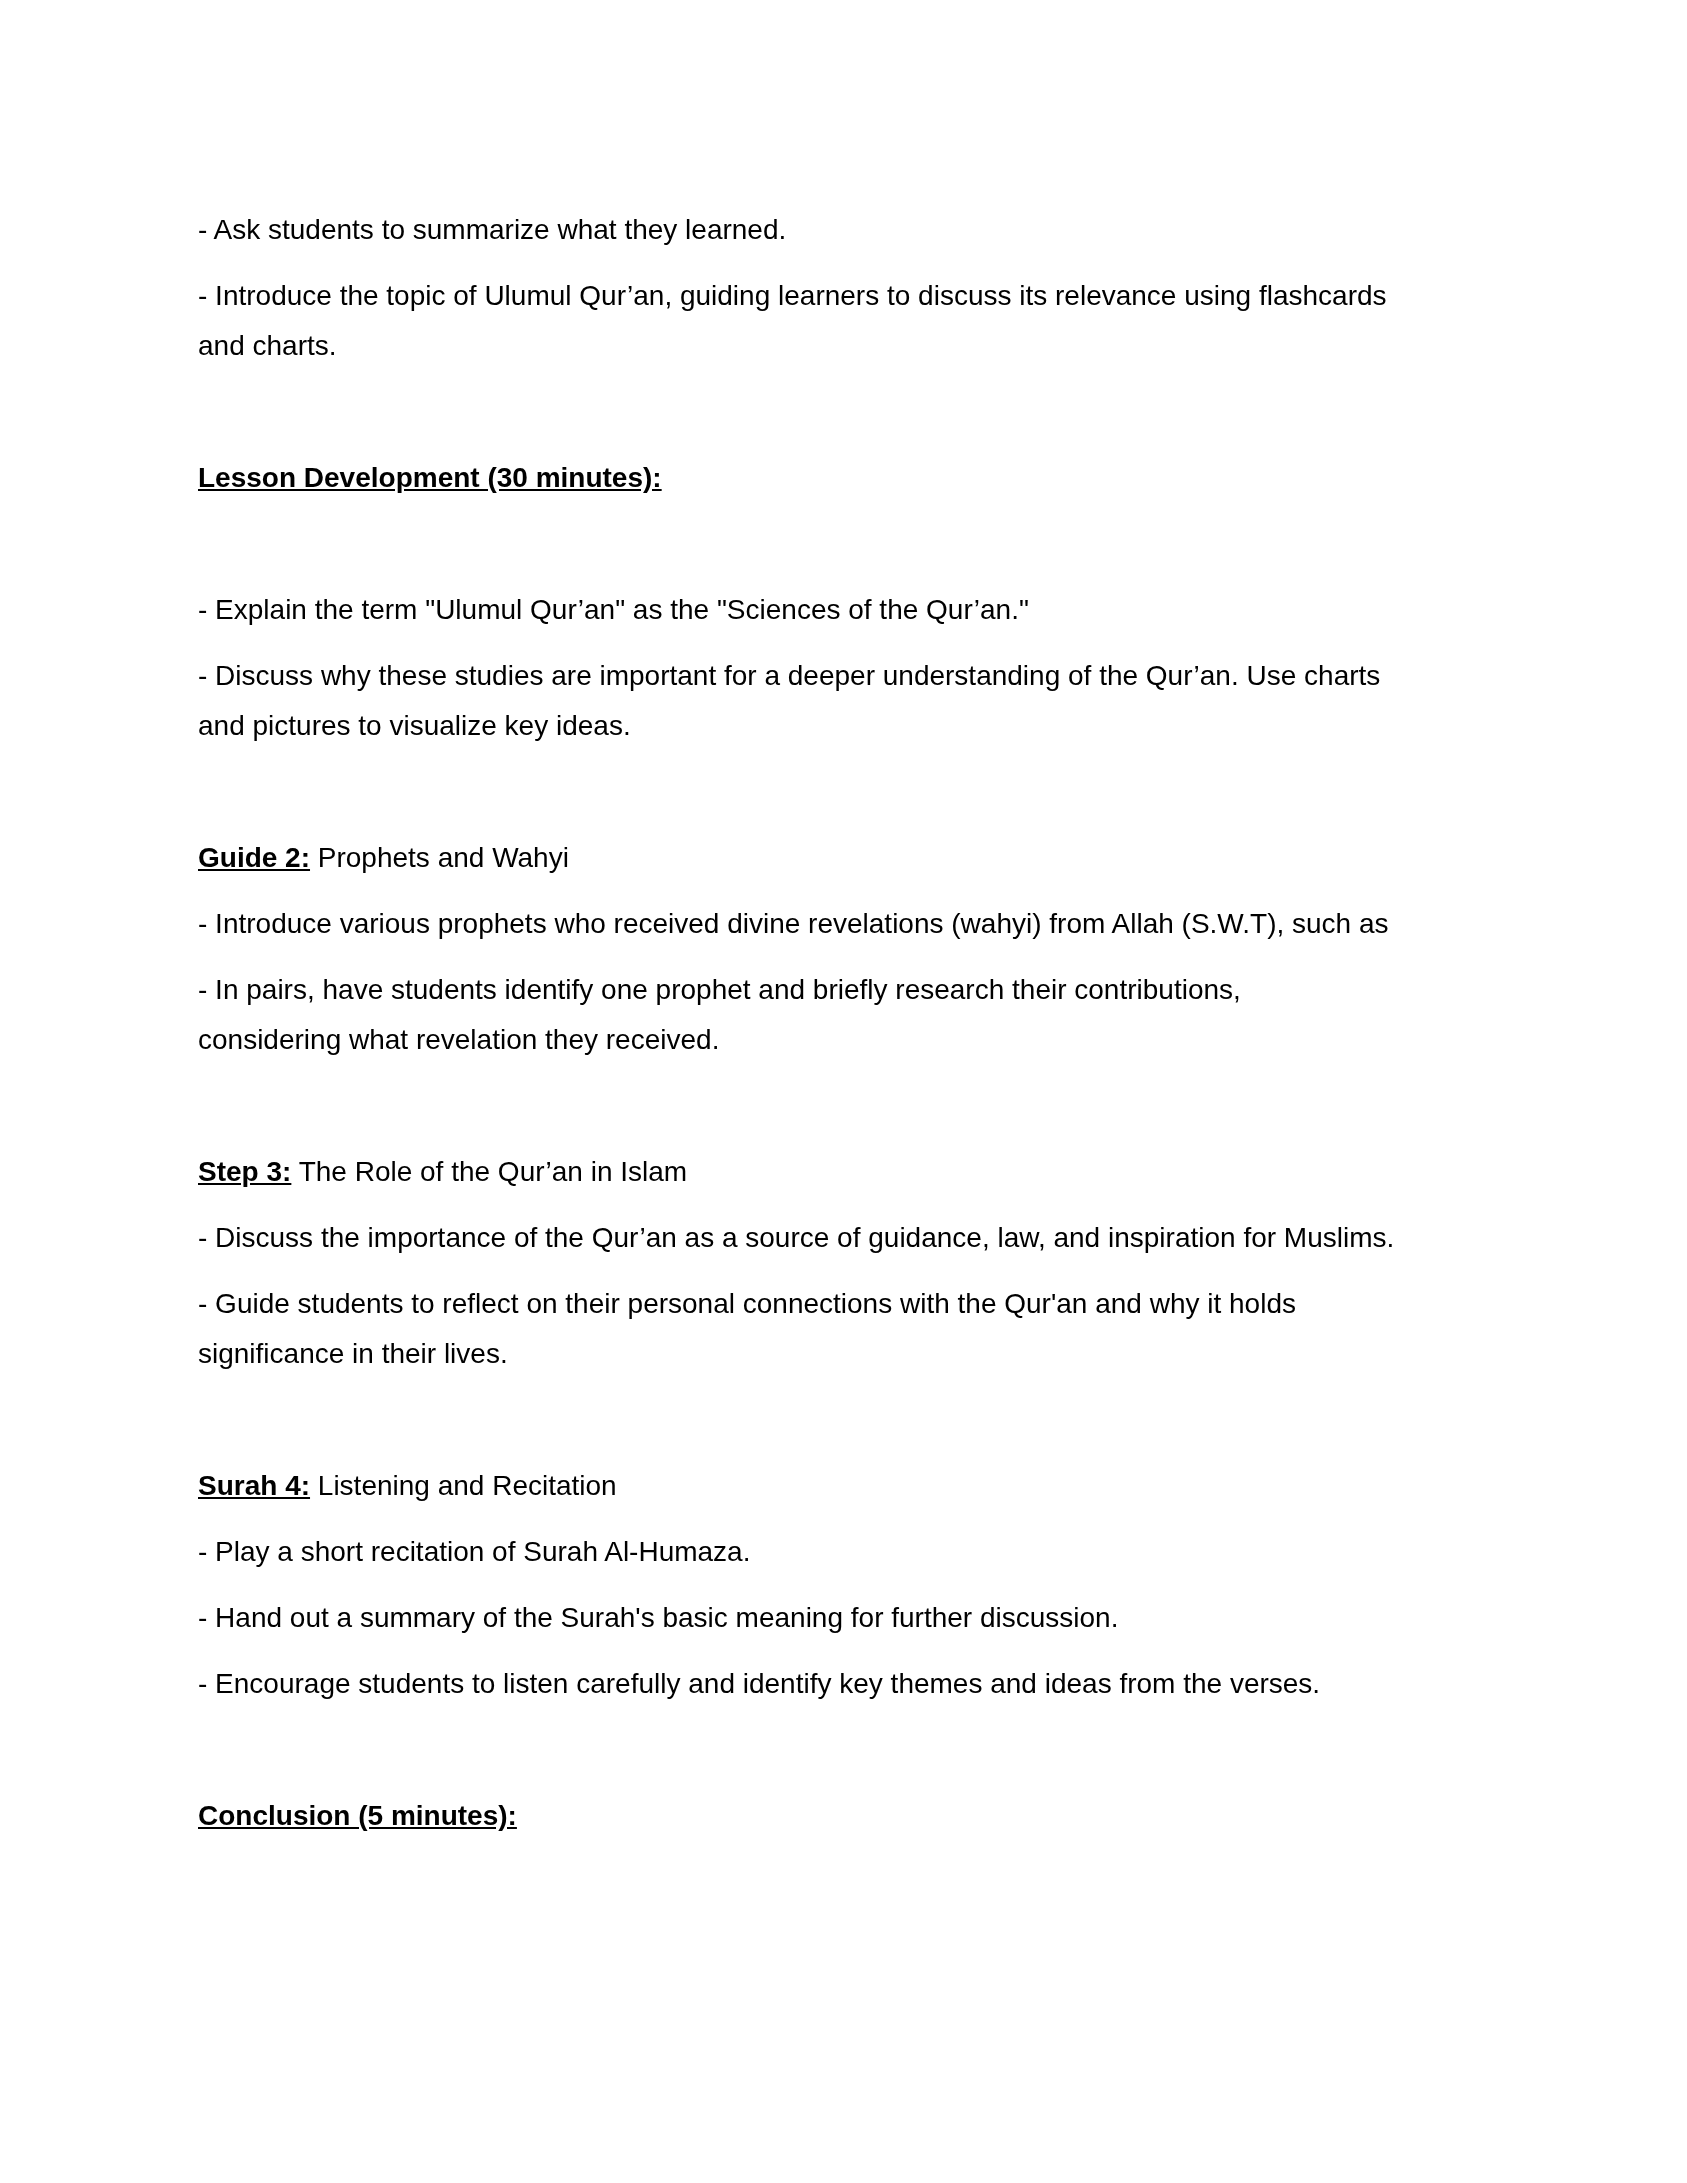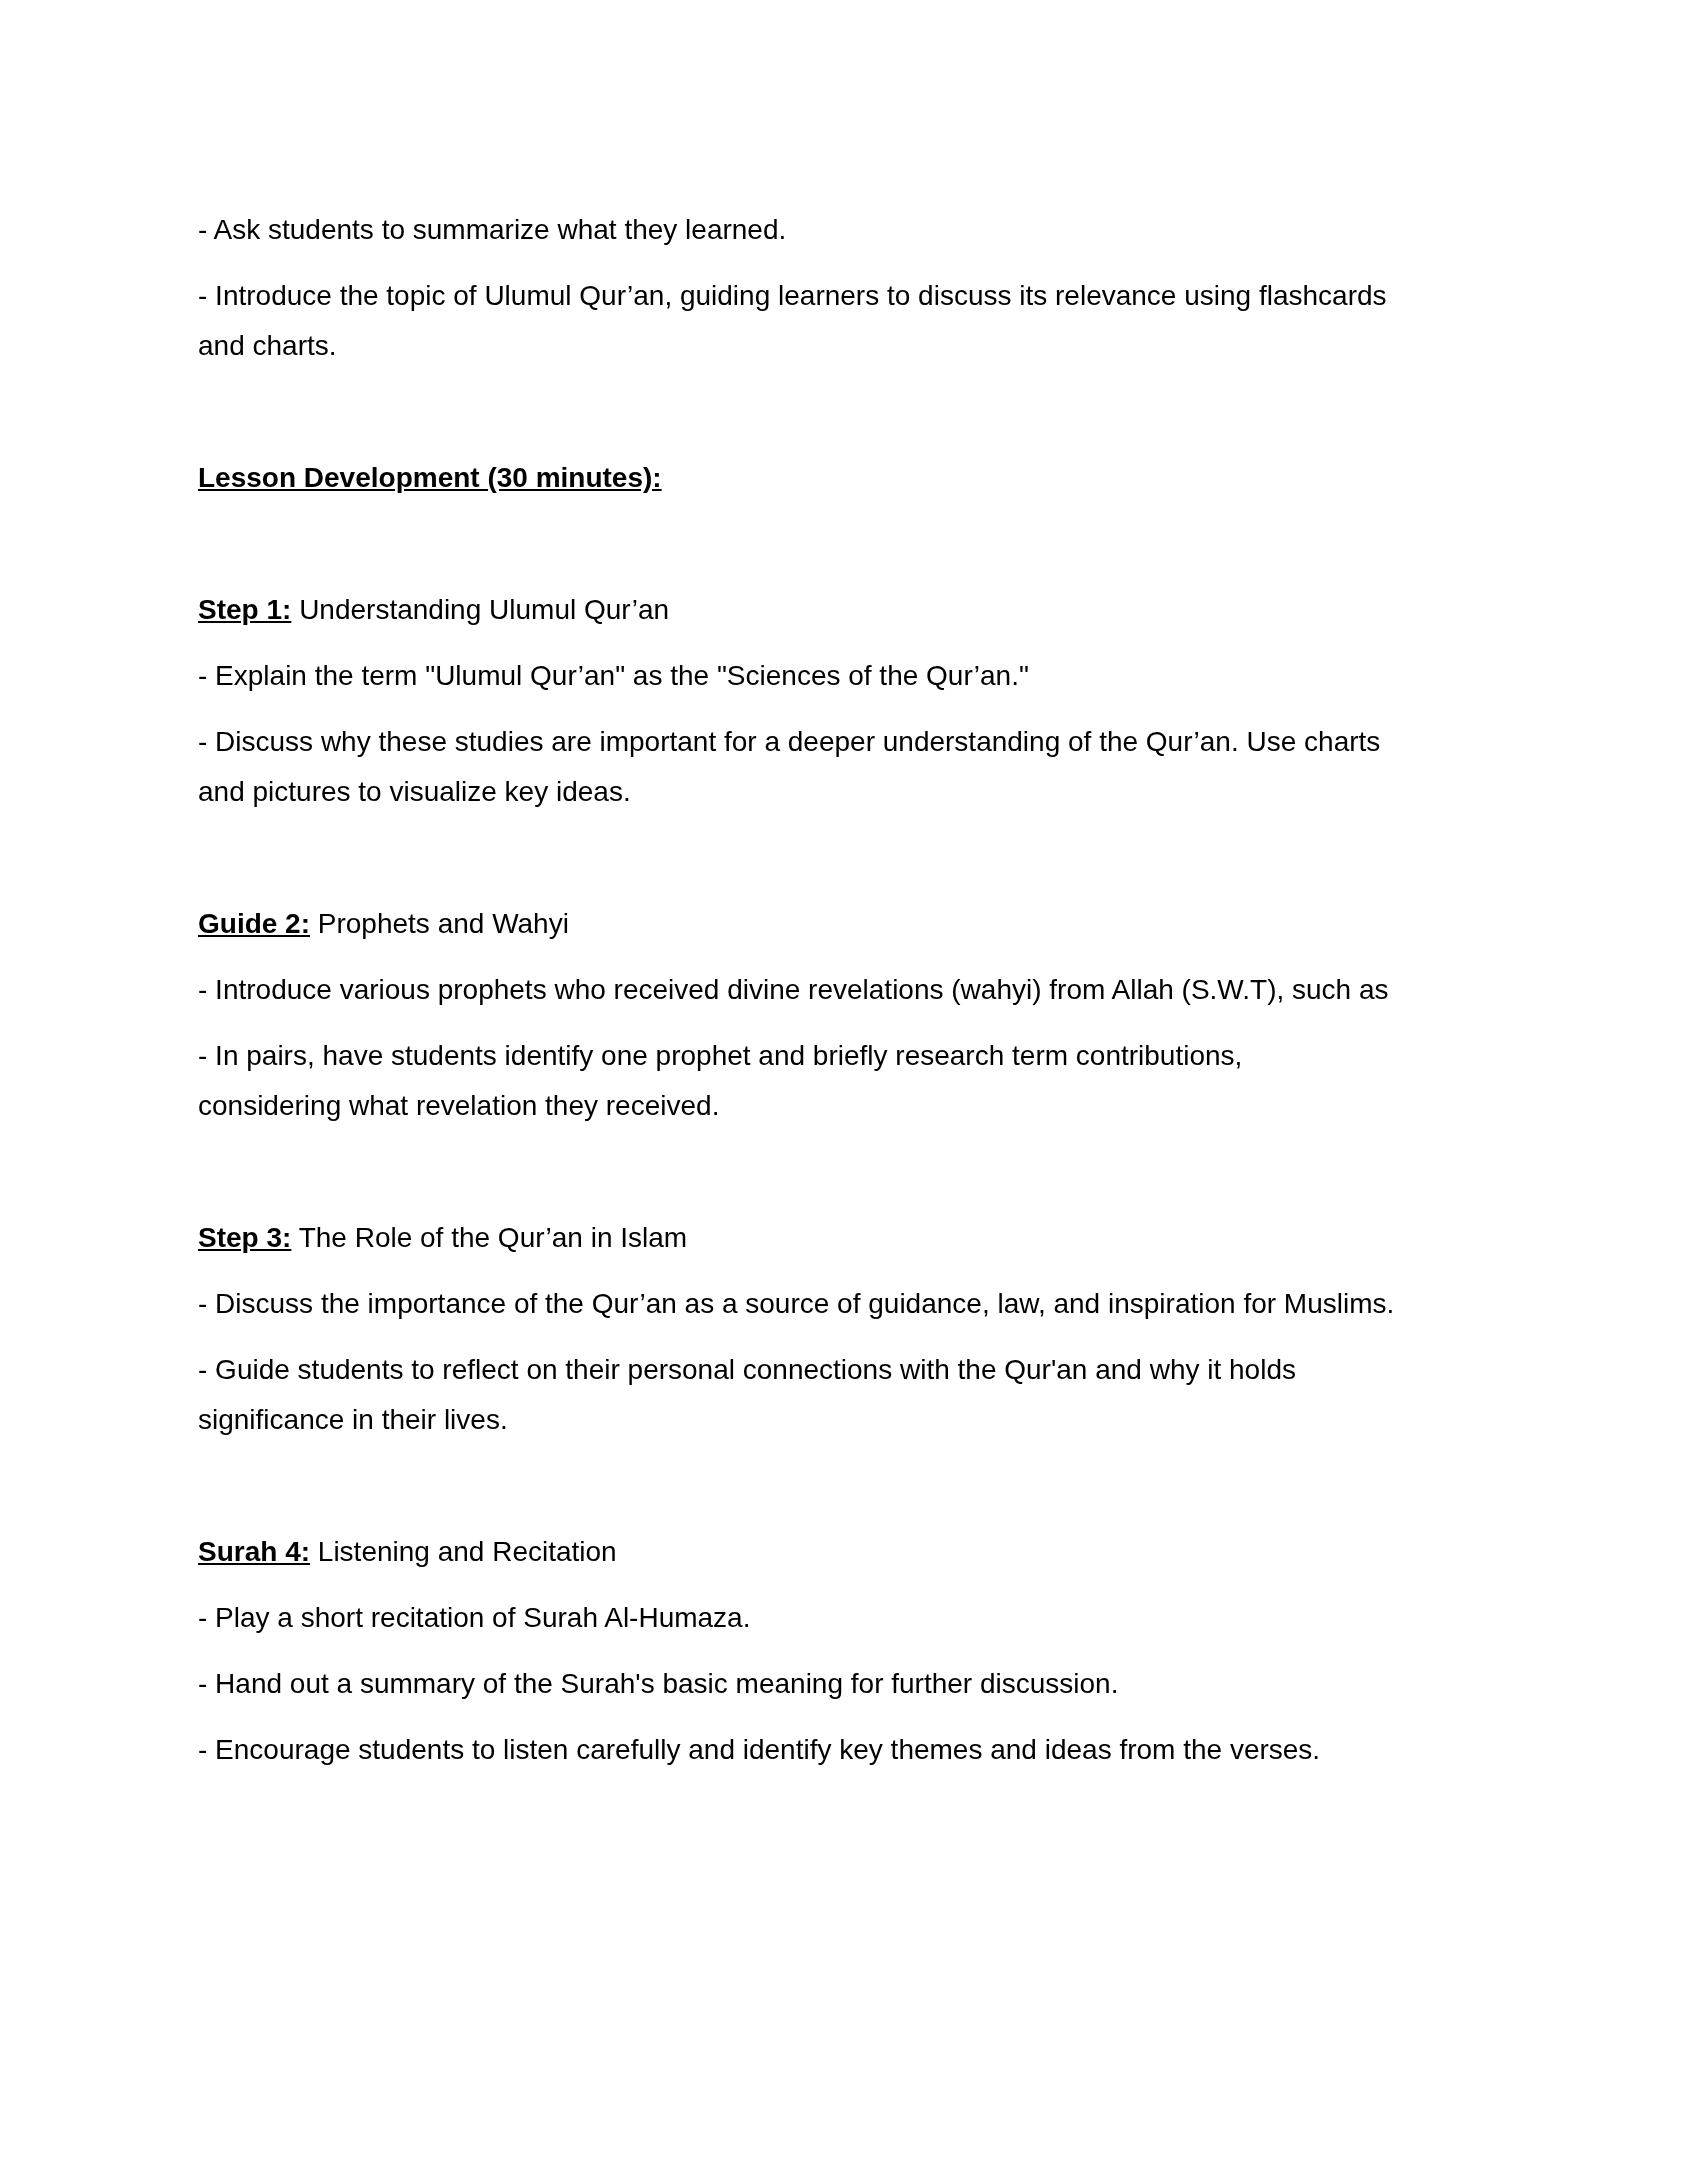--- a/index.html
+++ b/index.html
@@ -48,38 +48,35 @@
       <div class="para body">
         <div class="line">- Introduce the topic of Ulumul Qur’an, guiding learners to discuss its relevance using flashcards</div>
         <div class="line">and charts.</div>
       </div>
       <div class="spacer"></div>
       <div class="para heading">
         <div class="line">Lesson Development (30 minutes):</div>
       </div>
       <div class="spacer"></div>
       <div class="para body">
-        <div class="line"><strong class="step-label">Step 1:</strong> Understanding Ulumul Qur’an</div>
-      </div>
-      <div class="para body">
         <div class="line">- Explain the term "Ulumul Qur’an" as the "Sciences of the Qur’an."</div>
       </div>
       <div class="para body">
         <div class="line">- Discuss why these studies are important for a deeper understanding of the Qur’an. Use charts</div>
         <div class="line">and pictures to visualize key ideas.</div>
       </div>
       <div class="spacer"></div>
       <div class="para body">
         <div class="line"><strong class="step-label">Guide 2:</strong> Prophets and Wahyi</div>
       </div>
       <div class="para body">
         <div class="line">- Introduce various prophets who received divine revelations (wahyi) from Allah (S.W.T), such as</div>
       </div>
       <div class="para body">
-        <div class="line">- In pairs, have students identify one prophet and briefly research term contributions,</div>
+        <div class="line">- In pairs, have students identify one prophet and briefly research their contributions,</div>
         <div class="line">considering what revelation they received.</div>
       </div>
       <div class="spacer"></div>
       <div class="para body">
         <div class="line"><strong class="step-label">Step 3:</strong> The Role of the Qur’an in Islam</div>
       </div>
       <div class="para body">
         <div class="line">- Discuss the importance of the Qur’an as a source of guidance, law, and inspiration for Muslims.</div>
       </div>
       <div class="para body">

